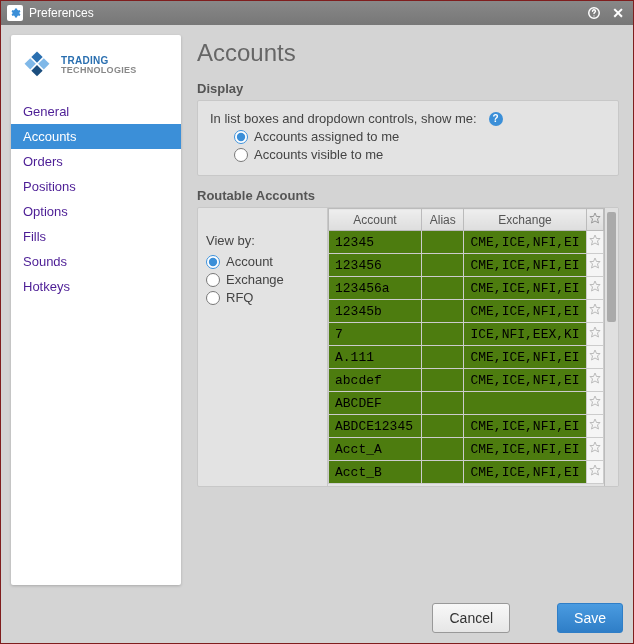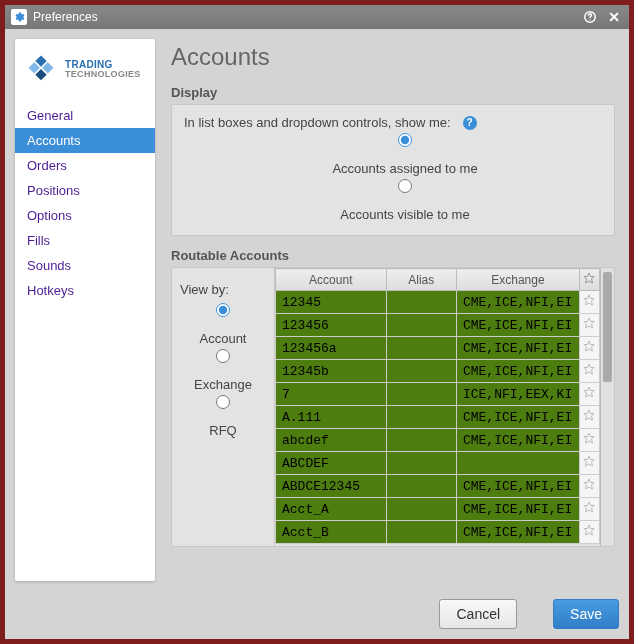--- a/index.html
+++ b/index.html
@@ -7,21 +7,21 @@
     font-family: Arial, Helvetica, sans-serif;
     background: #d4d4d4;
     width: 634px;
     height: 644px;
     overflow: hidden;
   }
   .window {
     width: 634px;
     height: 644px;
     background: #d4d4d4;
-    border: 5px solid #7f1d1d;
+    border: 1px solid #7f1d1d;
     display: flex;
     flex-direction: column;
   }
   .titlebar {
     background: linear-gradient(#888, #777);
     color: #fff;
     height: 24px;
     display: flex;
     align-items: center;
     padding: 0 6px;
@@ -49,21 +49,21 @@
     margin-left: 6px;
   }
   .content {
     flex: 1;
     display: flex;
     padding: 10px;
     gap: 0;
     overflow: hidden;
   }
   .sidebar {
-    width: 140px;
+    width: 170px;
     background: #fff;
     border-radius: 2px;
     box-shadow: 0 1px 3px rgba(0,0,0,0.2);
     display: flex;
     flex-direction: column;
     overflow: hidden;
   }
   .brand {
     display: flex;
     align-items: center;
@@ -118,35 +118,35 @@
     align-items: center;
     gap: 12px;
     margin-bottom: 0;
   }
   .info-icon {
     display:inline-flex; width:14px;height:14px;border-radius:50%;
     background:#3b8fd8;color:#fff;align-items:center;justify-content:center;
     font-size:10px;font-weight:bold;
   }
   .radio-row {
-    display:flex;align-items:center;gap:14px;margin:3px 0 3px 24px;
-    font-size:13px;color:#444;flex-direction:column;
+    display:flex;align-items:center;gap:6px;margin:3px 0 3px 24px;
+    font-size:13px;color:#444;
   }
   .radio-row input[type=radio]{ accent-color:#3b8fd8; width:14px;height:14px;}
   .routable-box {
     background: #e3e3e3;
     border: 1px solid #c8c8c8;
     border-radius: 2px;
     display: flex;
     height: 280px;
     overflow: hidden;
   }
   .viewby {
-    width: 102px;
-    padding: 14px 8px;
+    width: 129px;
+    padding: 25px 8px;
     font-size: 13px;
     color:#444;
   }
   .viewby .vlabel { margin-bottom:6px; }
   .viewby .radio-row { margin:3px 0; }
   .table-wrap {
     flex:1; display:flex; overflow:hidden;
     border-left:1px solid #c8c8c8;
   }
   .grid {
@@ -184,21 +184,21 @@
   .col-exch{ width:100px; }
   .vscroll {
     width:14px; background:#e0e0e0; border-left:1px solid #bbb;
     position:relative;
   }
   .vscroll .thumb {
     position:absolute; left:2px; right:2px; top:4px; height:110px;
     background:#aaa; border-radius:2px;
   }
   .buttons {
-    display:flex; justify-content:flex-end; gap:12px;
+    display:flex; justify-content:flex-end; gap:23px;
     padding: 8px 10px 10px 0;
   }
   .btn {
     font-size:14px; padding:6px 16px; border-radius:3px;
     border:1px solid #999; background:linear-gradient(#f8f8f8,#e6e6e6);
     color:#333; cursor:pointer;
   }
   .btn.primary {
     background: linear-gradient(#4a9be0,#2f7ec7);
     border:1px solid #2f7ec7; color:#fff;margin-left:24px;

